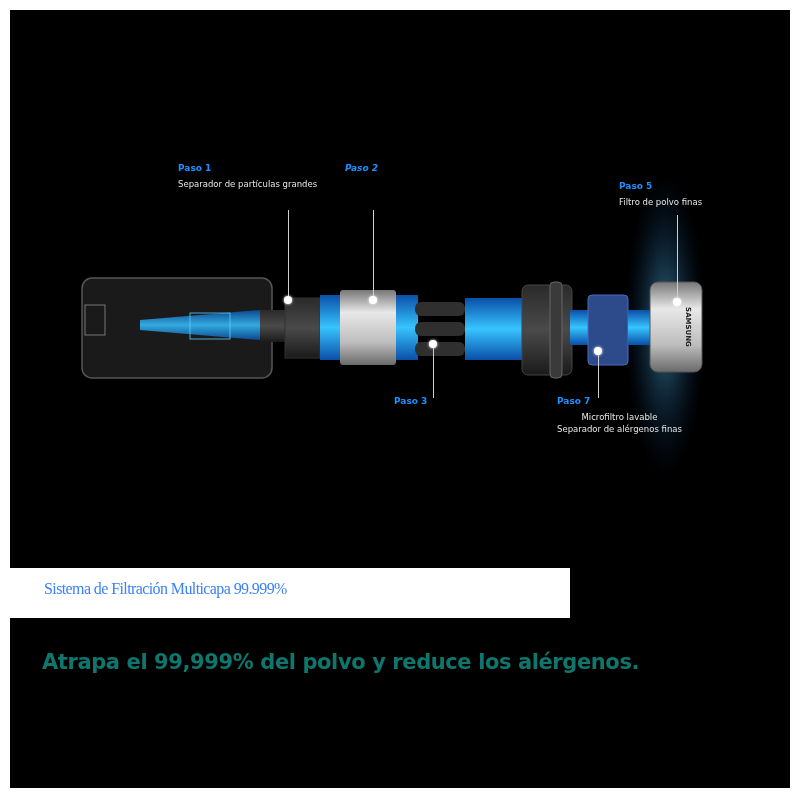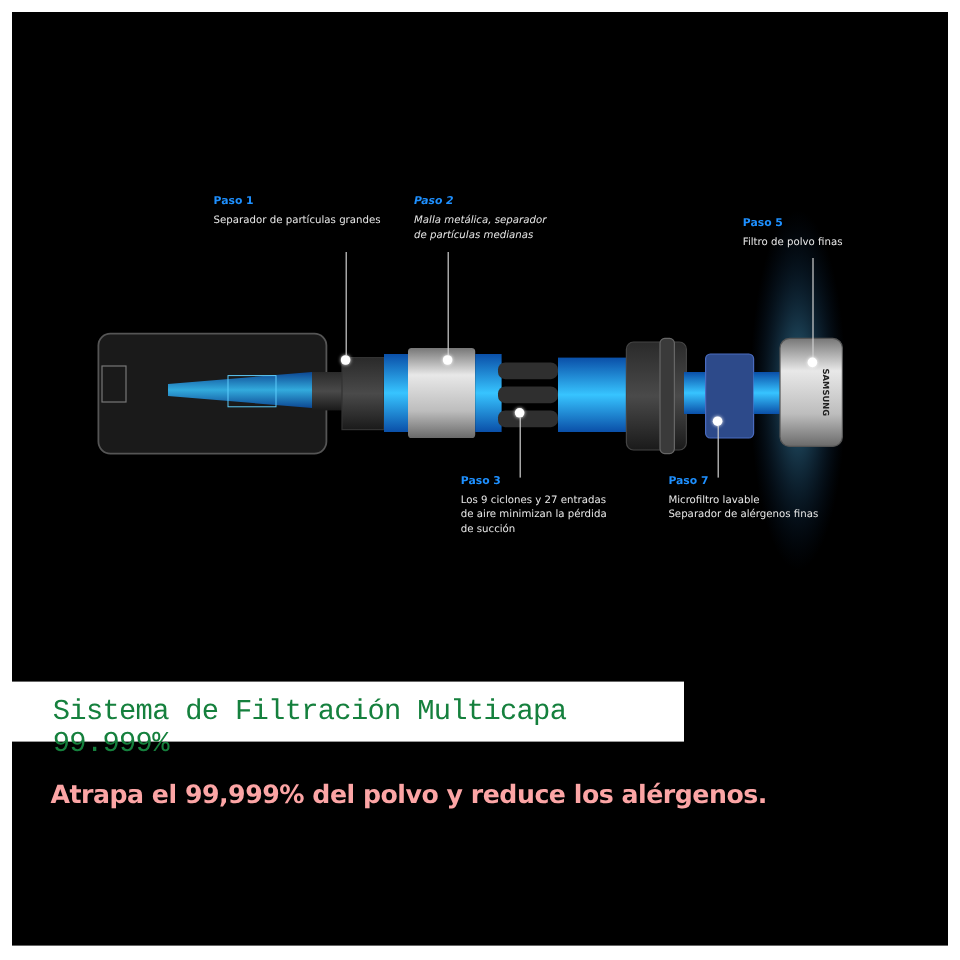--- a/index.html
+++ b/index.html
@@ -1,25 +1,25 @@
 <!DOCTYPE html>
 <html><head>
   <meta charset="utf-8">
   <style>
     html, body { margin:0; padding:0; background:#ffffff; }
     body { width:800px; height:800px; position:relative; overflow:hidden; font-family:"DejaVu Sans", sans-serif; }
     .panel { position:absolute; left:10px; top:10px; width:780px; height:778px; background:#000; overflow:hidden; }
     .step { position:absolute; color:#e6e6e6; font-size:8.5px; line-height:12px; font-family:"DejaVu Sans", sans-serif; }
     .step .t { color:#1e90ff; font-weight:bold; font-size:9px; display:block; margin-bottom:4px; }
-    .step .d { display:block; white-space:pre-line; }
+    .step .d { display:block; white-space:pre-line;text-align:center; }
     .lead { position:absolute; width:1px; background:#cfcfcf; }
     .dot { position:absolute; width:8px; height:8px; border-radius:50%; background:#fff; box-shadow:0 0 3px #fff; }
     .banner { position:absolute; left:0; top:558px; width:560px; height:50px; background:#fff; }
-    .banner span { position:absolute; left:34px; top:12px; font-family:Liberation Mono, monospace; font-size:24px; color:#15803d; letter-spacing:-0.6px; }
-    .headline { position:absolute; left:32px; top:640px; font-family:"DejaVu Sans", sans-serif; font-weight:bold; font-size:21px; color:#fca5a5; letter-spacing:-0.4px; }
+    .banner span { position:absolute; left:34px; top:12px; font-family:Liberation Serif, serif; font-size:16px; color:#3b82f6; letter-spacing:-0.6px; }
+    .headline { position:absolute; left:32px; top:640px; font-family:"DejaVu Sans", sans-serif; font-weight:bold; font-size:21px; color:#0f766e; letter-spacing:-0.4px; }
     svg.product { position:absolute; left:0; top:0; }
   </style>
 </head>
 <body>
 
 <div class="panel">
 
   <svg class="product" width="780" height="560" viewBox="0 0 780 560">
     <defs>
       <linearGradient id="glow" x1="0" y1="0" x2="0" y2="1">
@@ -82,33 +82,28 @@
 
   <div class="step" style="left:168px; top:152px;">
     <span class="t">Paso 1</span>
     <span class="d">Separador de partículas grandes</span>
   </div>
   <div class="lead" style="left:278px; top:200px; height:86px;"></div>
   <div class="dot" style="left:274px; top:286px;"></div>
 
   <div class="step" style="left:335px; top:152px;font-style:italic;">
     <span class="t">Paso 2</span>
-    <span class="d">Malla metálica, separador
-de partículas medianas</span>
   </div>
   <div class="lead" style="left:363px; top:200px; height:86px;"></div>
   <div class="dot" style="left:359px; top:286px;"></div>
 
   <div class="lead" style="left:423px; top:338px; height:50px;"></div>
   <div class="dot" style="left:419px; top:330px;"></div>
-  <div class="step" style="left:374px; top:385px;">
+  <div class="step" style="left:384px; top:385px;">
     <span class="t">Paso 3</span>
-    <span class="d">Los 9 ciclones y 27 entradas
-de aire minimizan la pérdida
-de succión</span>
   </div>
 
   <div class="lead" style="left:588px; top:345px; height:43px;"></div>
   <div class="dot" style="left:584px; top:337px;"></div>
   <div class="step" style="left:547px; top:385px;">
     <span class="t">Paso 7</span>
     <span class="d">Microfiltro lavable
 Separador de alérgenos finas</span>
   </div>
 

